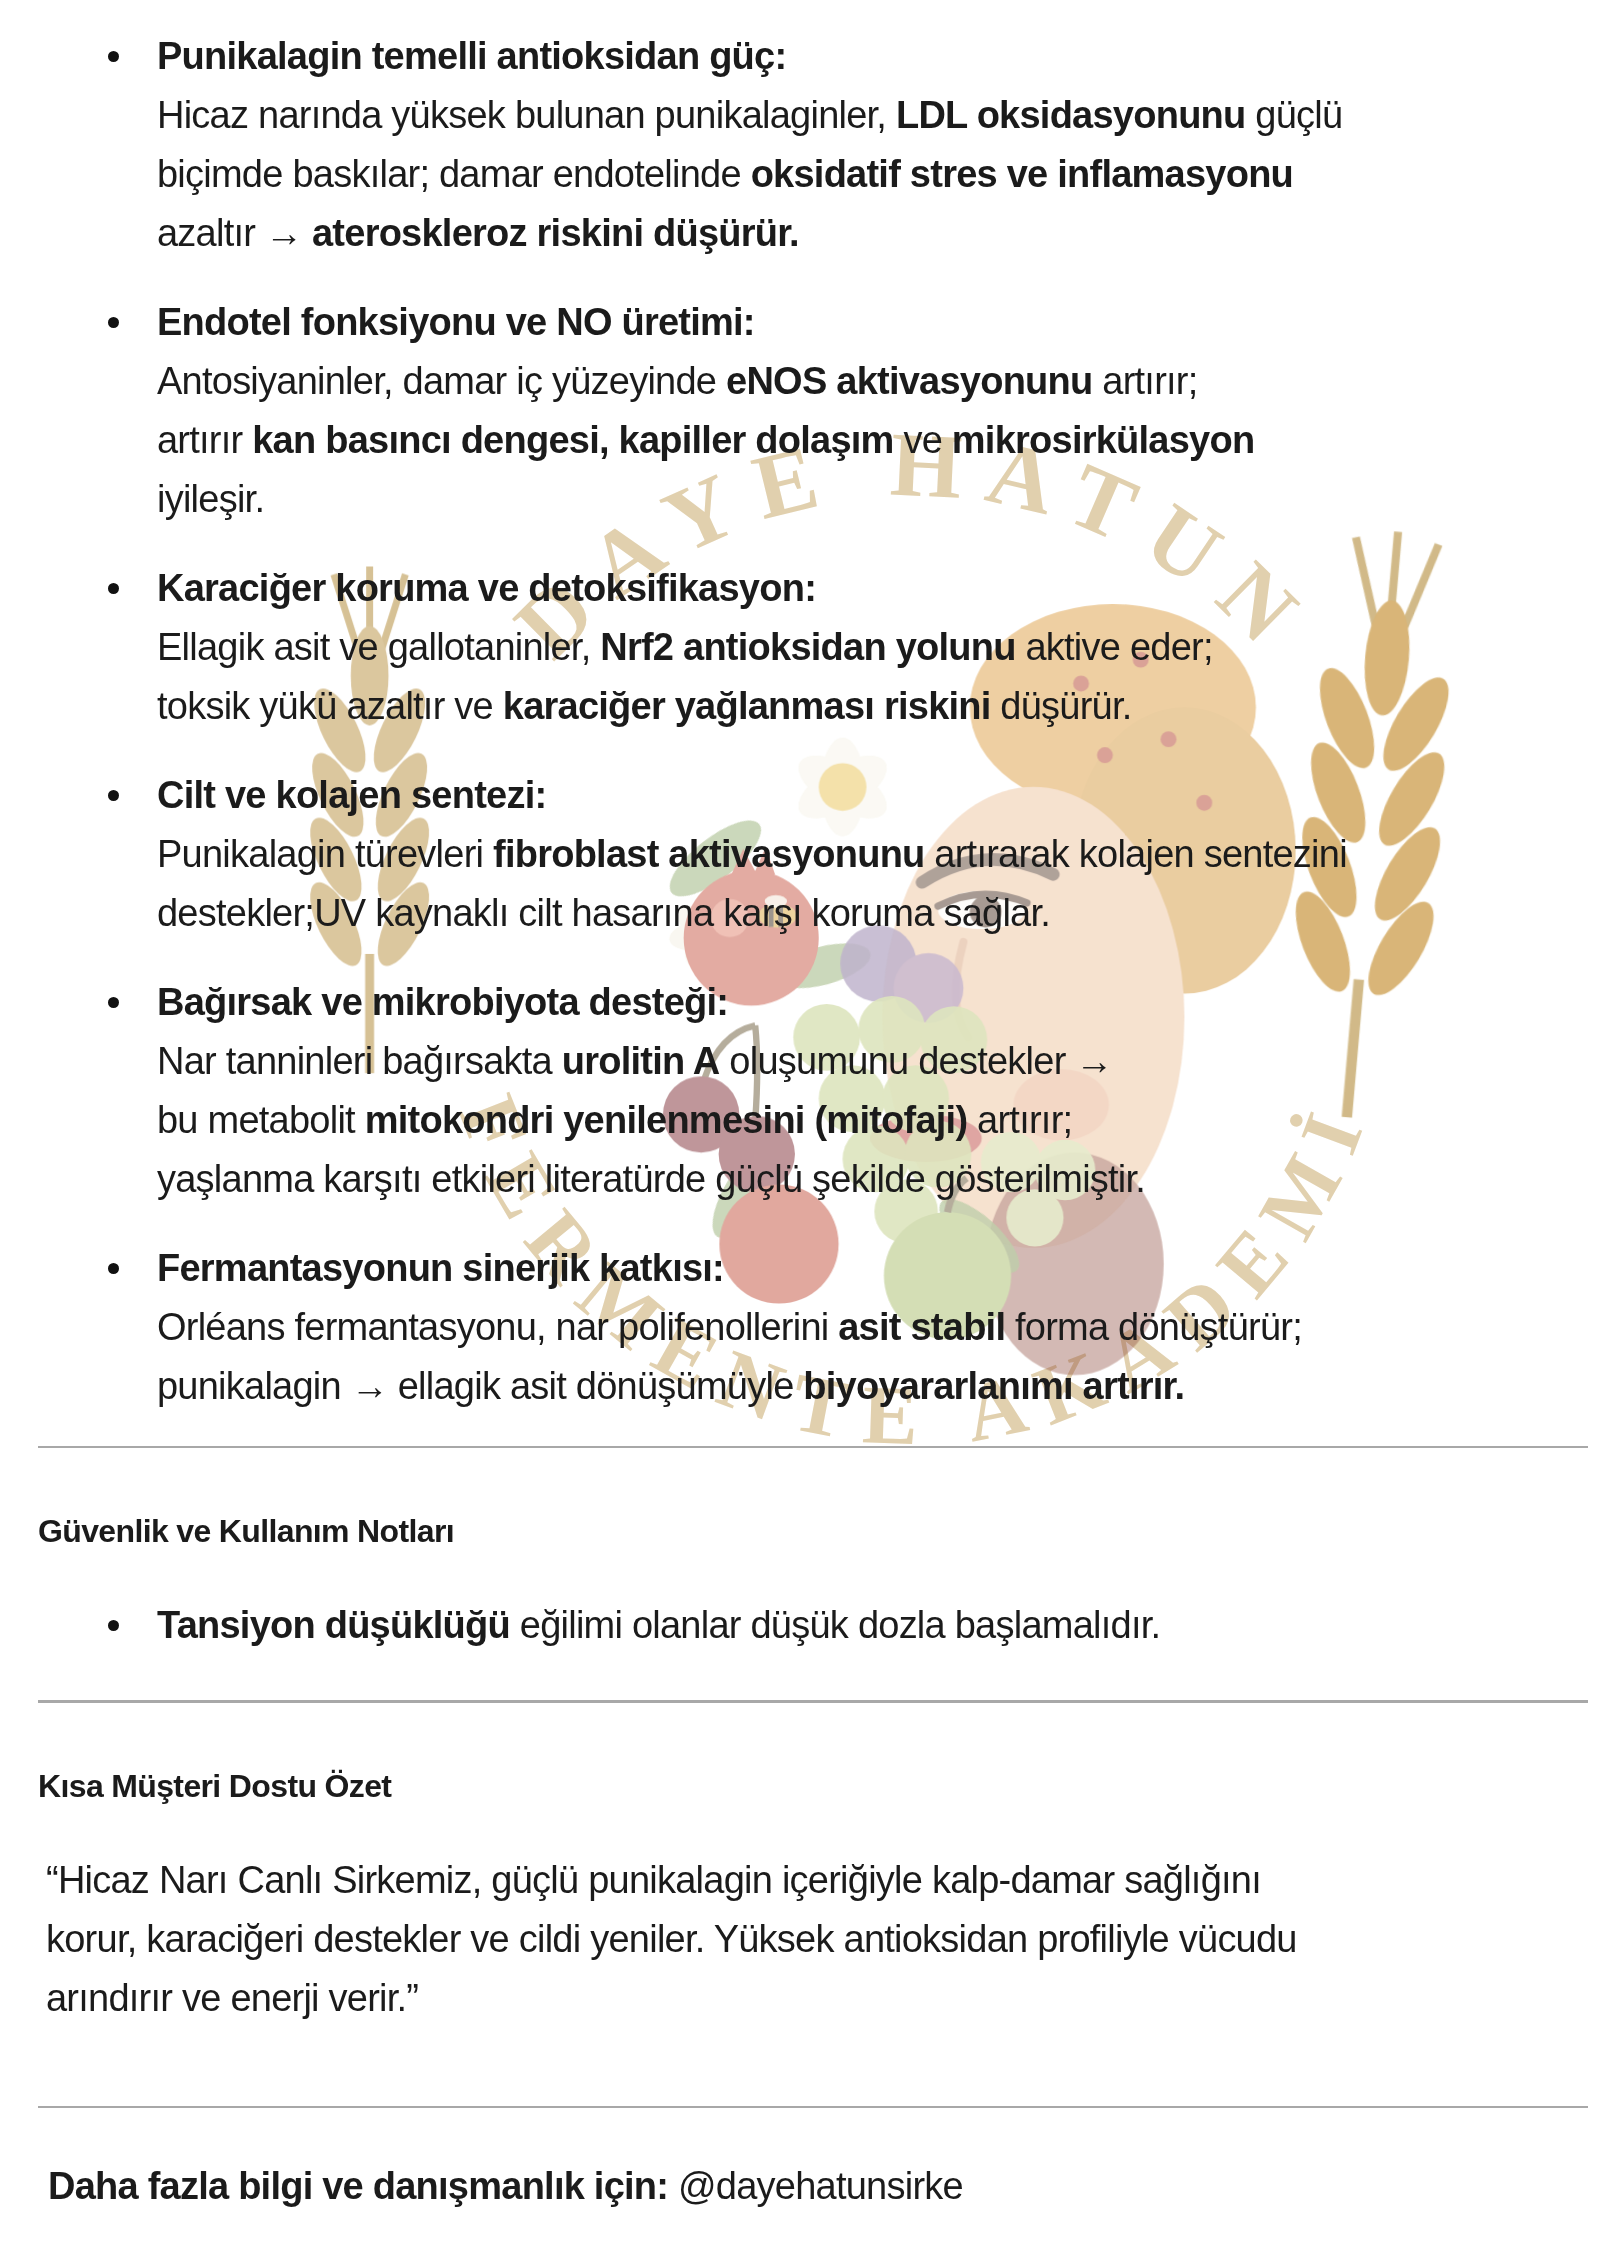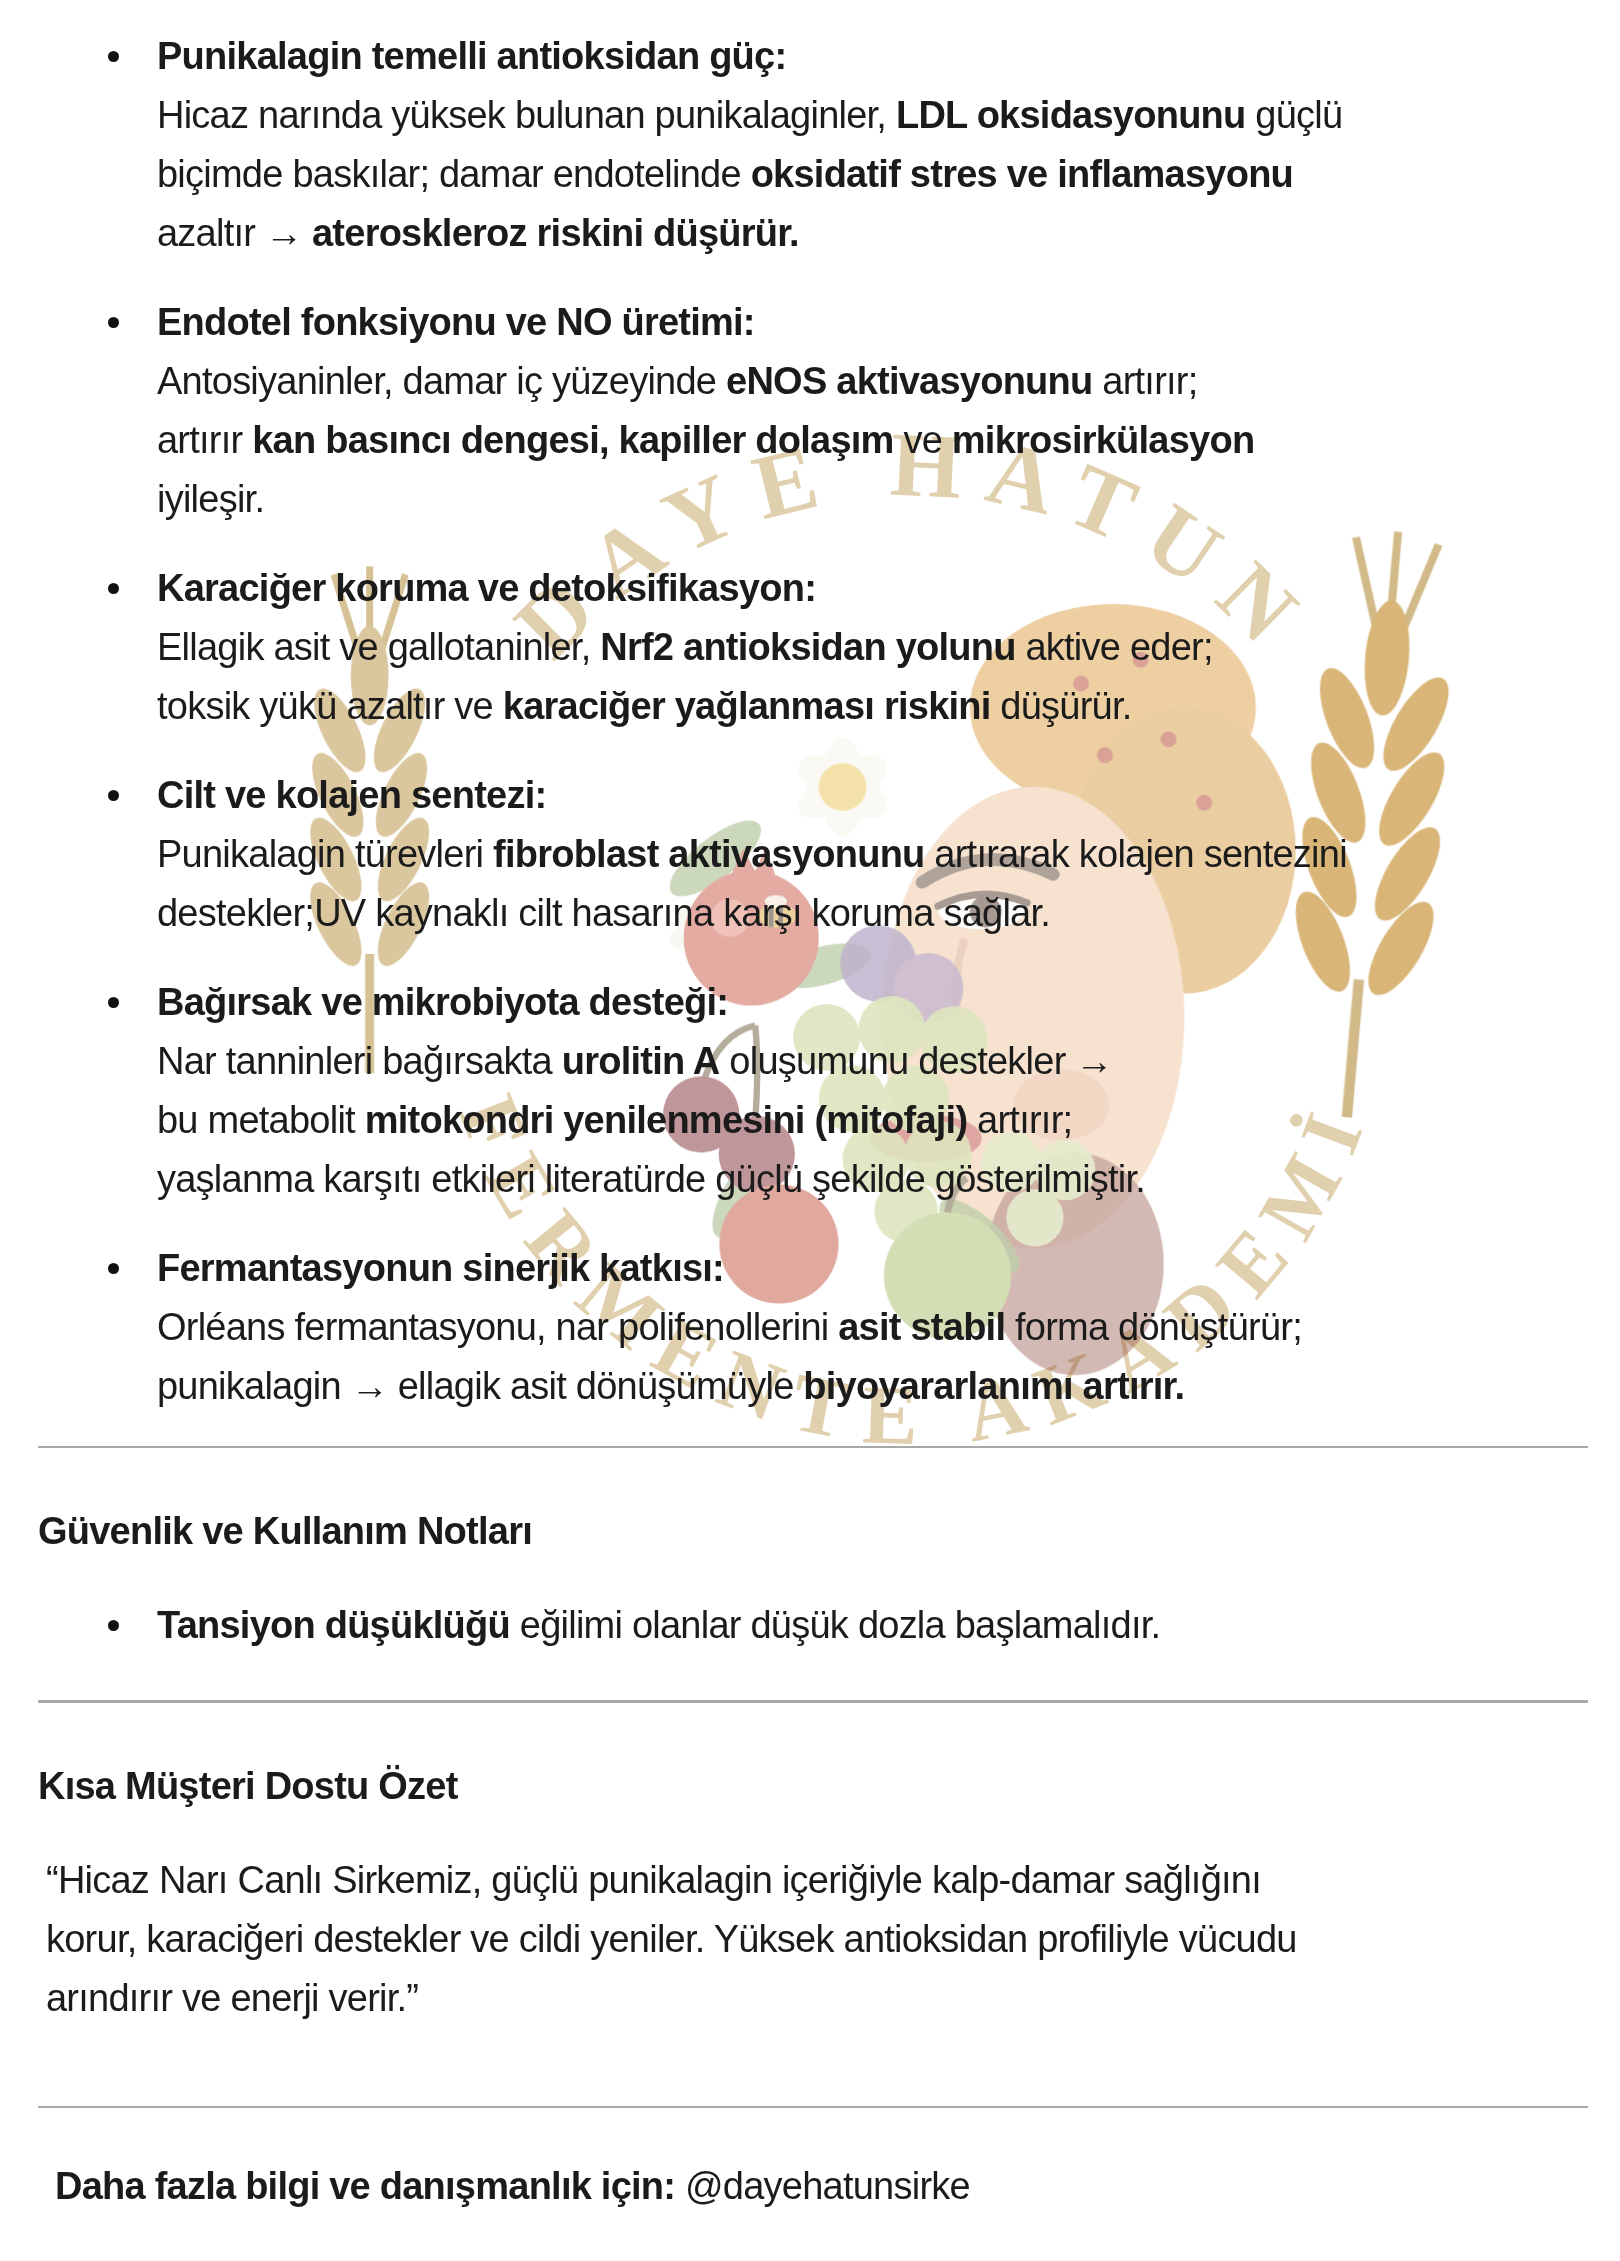--- a/index.html
+++ b/index.html
@@ -47,36 +47,36 @@
     top:24px;
     width:11px;
     height:11px;
     border-radius:50%;
     background:#111;
   }
   ul.benefits.single li{margin-bottom:0;}
   .li-title{font-weight:700;}
   .rich-b{font-weight:700;}
   h2.section-title{
-    font-size:38px;
+    font-size:32px;
     line-height:59px;
     font-weight:700;
     margin:0 0 35px 0;
     letter-spacing:-0.02em;
   }
   hr.divider{
     border:none;
     height:2.4px;
     background:var(--divider);
   }
   hr.hr-1{margin:30px 0 54px 0;}
   hr.hr-2{margin:45px 0 54px 0;}
   hr.hr-3{margin:78px 0 49px 0;}
   p.summary-text{margin:8px;}
-  p.footer-line{margin:17px;}
+  p.footer-line{margin:10px;}
   .arc-text{
     font-family:"Liberation Serif", serif;
     font-weight:700;
     fill:var(--accent);
   }
 </style>
 </head>
 <body>
 
 <div class="page">

